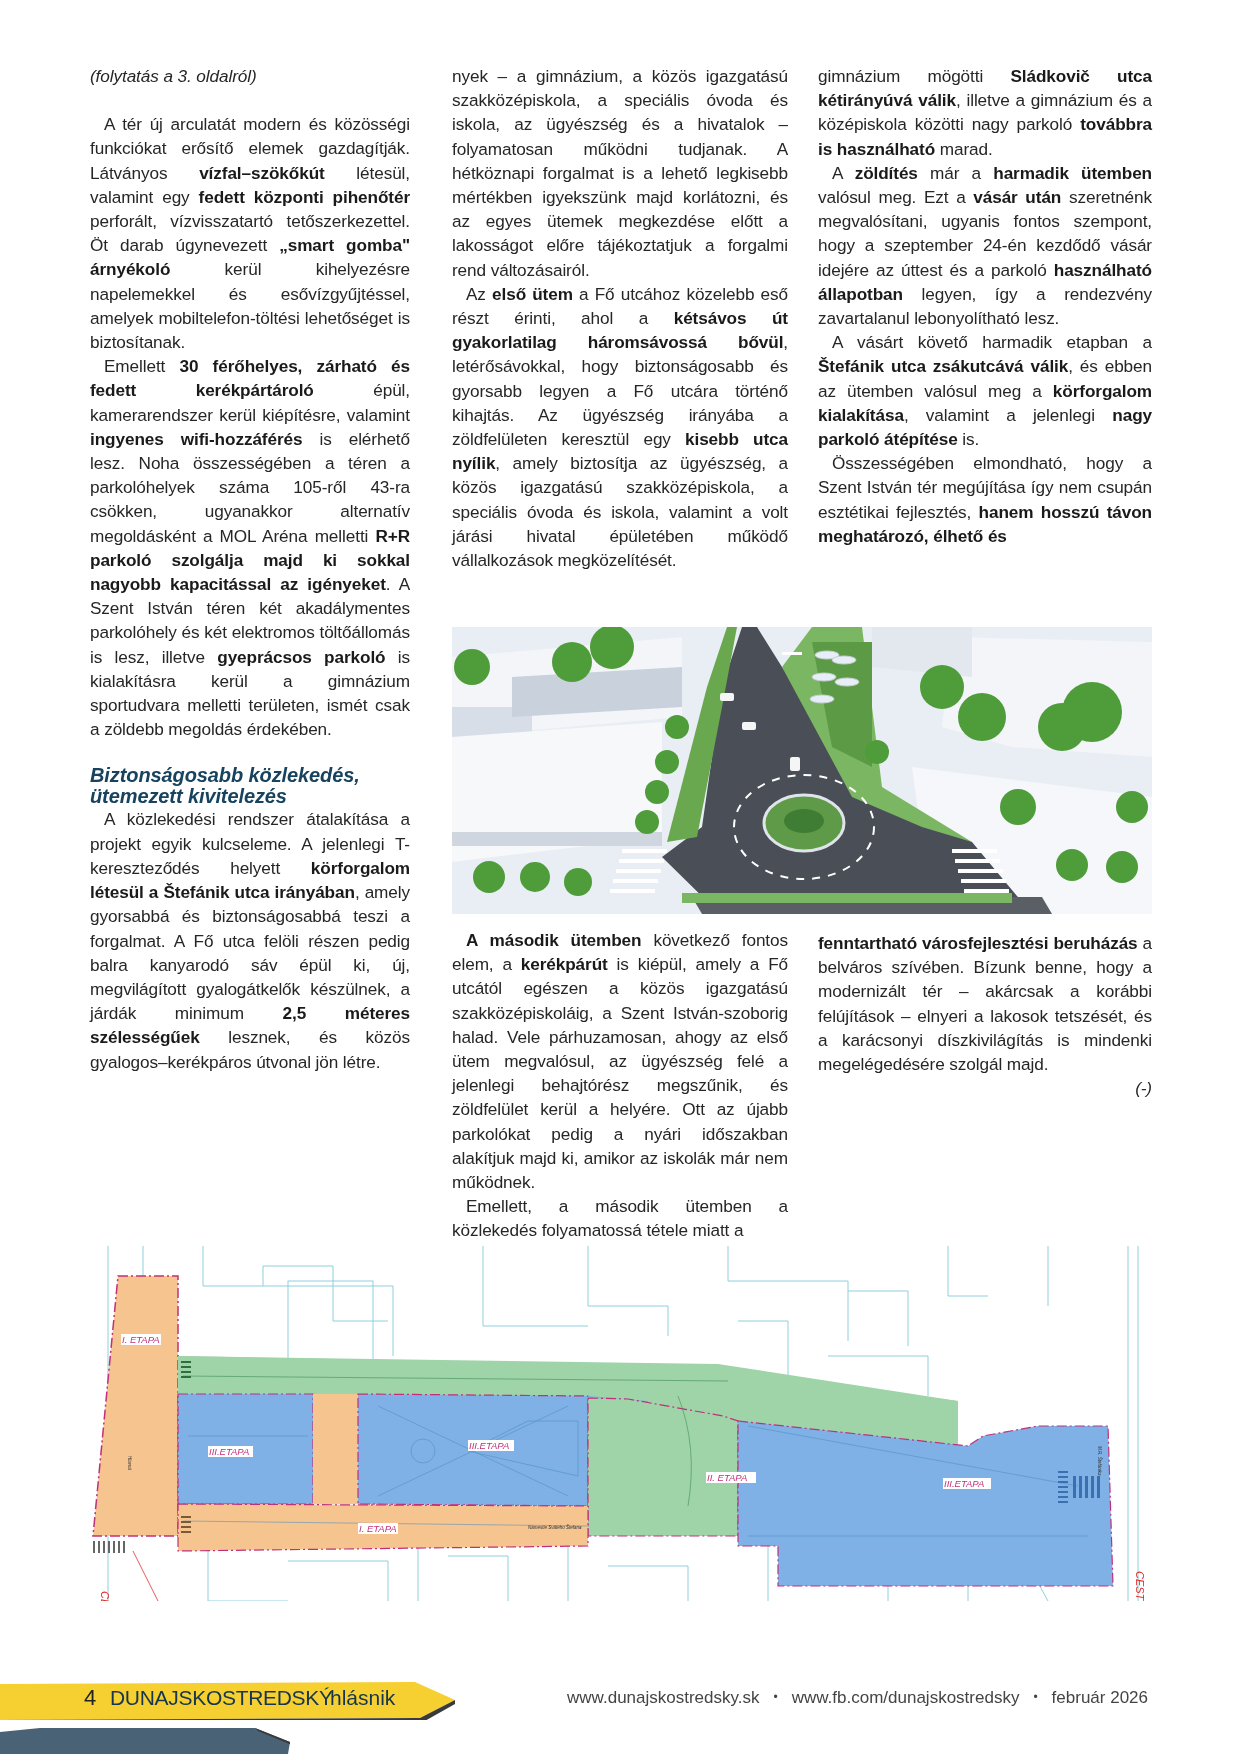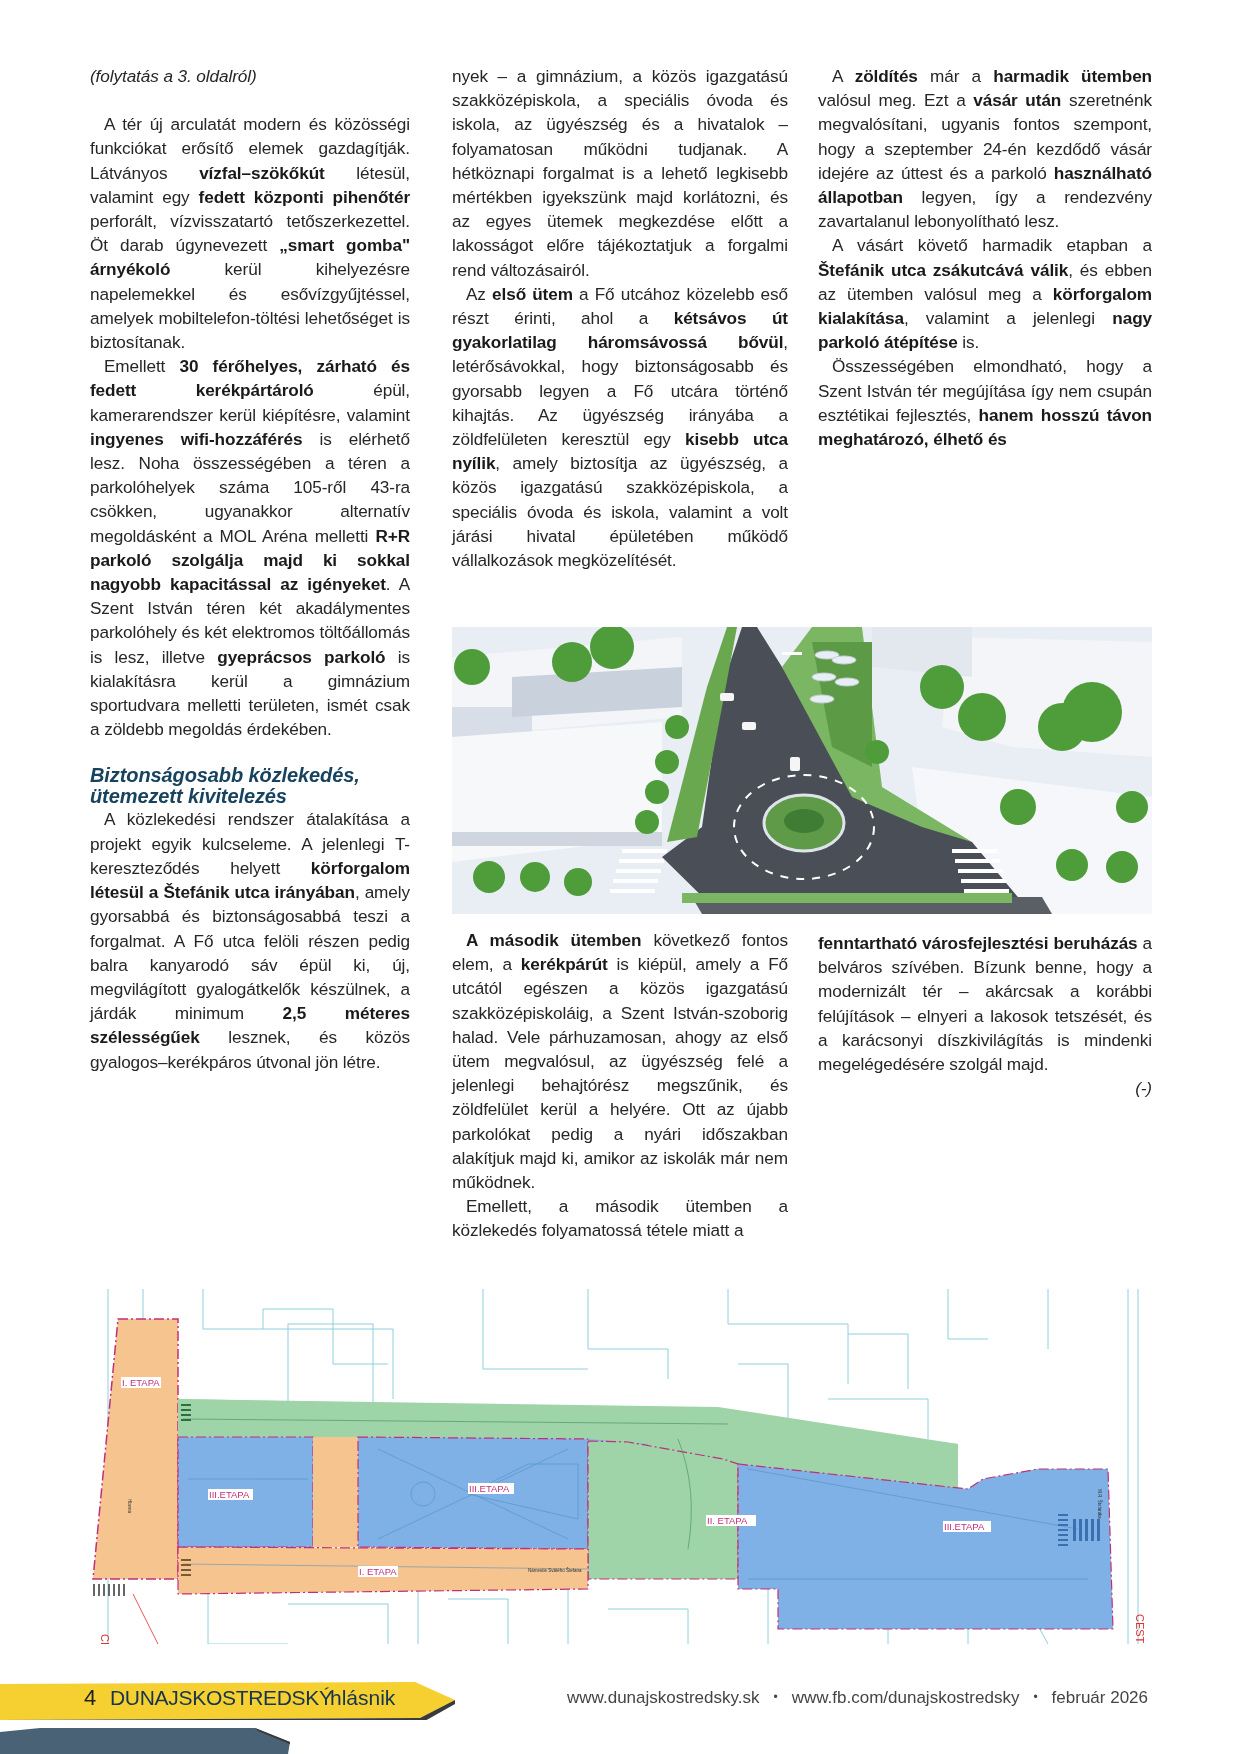--- a/index.html
+++ b/index.html
@@ -20,21 +20,21 @@
 
   .cont { font-style: italic; text-indent: 0 !important; margin-bottom: 24px; }
   .subhead { color: #17435f; font-weight: bold; font-style: italic; font-size: 20px; line-height: 21px; margin-top: 24px; text-indent: 0 !important; text-align: left; }
   .sign { text-align: right; font-style: italic; text-indent: 0 !important; }
 
   
   #render { position: absolute; left: 452px; top: 627px; width: 700px; height: 287px; overflow: hidden; background: #eef2f6; }
   #render svg { width: 100%; height: 100%; display: block; }
 
   
-  #plan { position: absolute; left: 88px; top: 1289px; width: 1064px; height: 355px; overflow: hidden; background: #ec4899; }
+  #plan { position: absolute; left: 88px; top: 1246px; width: 1064px; height: 355px; overflow: hidden; background: #ec4899; font-style: italic; }
   #plan svg { width: 100%; height: 100%; display: block; }
 
   
   #footer { position: absolute; left: 0; top: 1680px; width: 1240px; height: 74px; }
   .ft-yellow { position: absolute; left: 0; top: 0; width: 455px; height: 40px; }
   .ft-grey { position: absolute; left: 0; top: 48px; width: 290px; height: 26px; }
   .page-num { position: absolute; left: 84px; top: 5px; font-size: 22px; color: #222; font-family: "Liberation Sans", sans-serif; }
   .brand { position: absolute; left: 110px; top: 6px; font-size: 21px; font-weight: normal; color: #17354f; letter-spacing: -0.3px; }
   .brand-sub { position: absolute; left: 330px; top: 6px; font-size: 21px; color: #17354f; }
   .ft-links { position: absolute; right: 88px; top: 8px; font-size: 17px; color: #444; white-space: nowrap; }
@@ -51,20 +51,21 @@
   <p class="subhead">Biztonságosabb közlekedés, ütemezett kivitelezés</p>
   <p><span>A közlekedési rendszer átalakítása a projekt egyik kulcseleme. A jelenlegi T-kereszteződés helyett </span><b>körforgalom létesül a Štefánik utca irányában</b><span>, amely gyorsabbá és biztonságosabbá teszi a forgalmat. A Fő utca felöli részen pedig balra kanyarodó sáv épül ki, új, megvilágított gyalogátkelők készülnek, a járdák minimum </span><b>2,5 méteres szélességűek</b><span> lesznek, és közös gyalogos–kerékpáros útvonal jön létre.</span></p>
 </div>
 
 <div id="col2" class="col">
   <p class="noindent">nyek – a gimnázium, a közös igazgatású szakközépiskola, a speciális óvoda és iskola, az ügyészség és a hivatalok – folyamatosan működni tudjanak. A hétköznapi forgalmat is a lehető legkisebb mértékben igyekszünk majd korlátozni, és az egyes ütemek megkezdése előtt a lakosságot előre tájékoztatjuk a forgalmi rend változásairól.</p>
   <p><span>Az </span><b>első ütem</b><span> a Fő utcához közelebb eső részt érinti, ahol a </span><b>kétsávos út gyakorlatilag háromsávossá bővül</b><span>, letérősávokkal, hogy biztonságosabb és gyorsabb legyen a Fő utcára történő kihajtás. Az ügyészség irányába a zöldfelületen keresztül egy </span><b>kisebb utca nyílik</b><span>, amely biztosítja az ügyészség, a közös igazgatású szakközépiskola, a speciális óvoda és iskola, valamint a volt járási hivatal épületében működő vállalkozások megközelítését.</span></p>
 </div>
 
 <div id="col3" class="col">
+  <p class="noindent"><span>gimnázium mögötti </span><b>Sládkovič utca kétirányúvá válik</b><span>, illetve a gimnázium és a középiskola közötti nagy parkoló </span><b>továbbra is használható</b><span> marad.</span></p>
   <p><span>A </span><b>zöldítés</b><span> már a </span><b>harmadik ütemben</b><span> valósul meg. Ezt a </span><b>vásár után</b><span> szeretnénk megvalósítani, ugyanis fontos szempont, hogy a szeptember 24-én kezdődő vásár idejére az úttest és a parkoló </span><b>használható állapotban</b><span> legyen, így a rendezvény zavartalanul lebonyolítható lesz.</span></p>
   <p><span>A vásárt követő harmadik etapban a </span><b>Štefánik utca zsákutcává válik</b><span>, és ebben az ütemben valósul meg a </span><b>körforgalom kialakítása</b><span>, valamint a jelenlegi </span><b>nagy parkoló átépítése</b><span> is.</span></p>
   <p><span>Összességében elmondható, hogy a Szent István tér megújítása így nem csupán esztétikai fejlesztés, </span><b>hanem hosszú távon meghatározó, élhető és</b></p>
 </div>
 
 <div id="render" title="Látványterv a körforgalomról és a felújított Szent István térről">
   <svg viewBox="0 0 700 287" preserveAspectRatio="none">
     <rect x="0" y="0" width="700" height="287" fill="#e9eef5"></rect>
 
     <polygon points="0,30 230,10 230,90 0,110" fill="#f3f5f8"></polygon>

